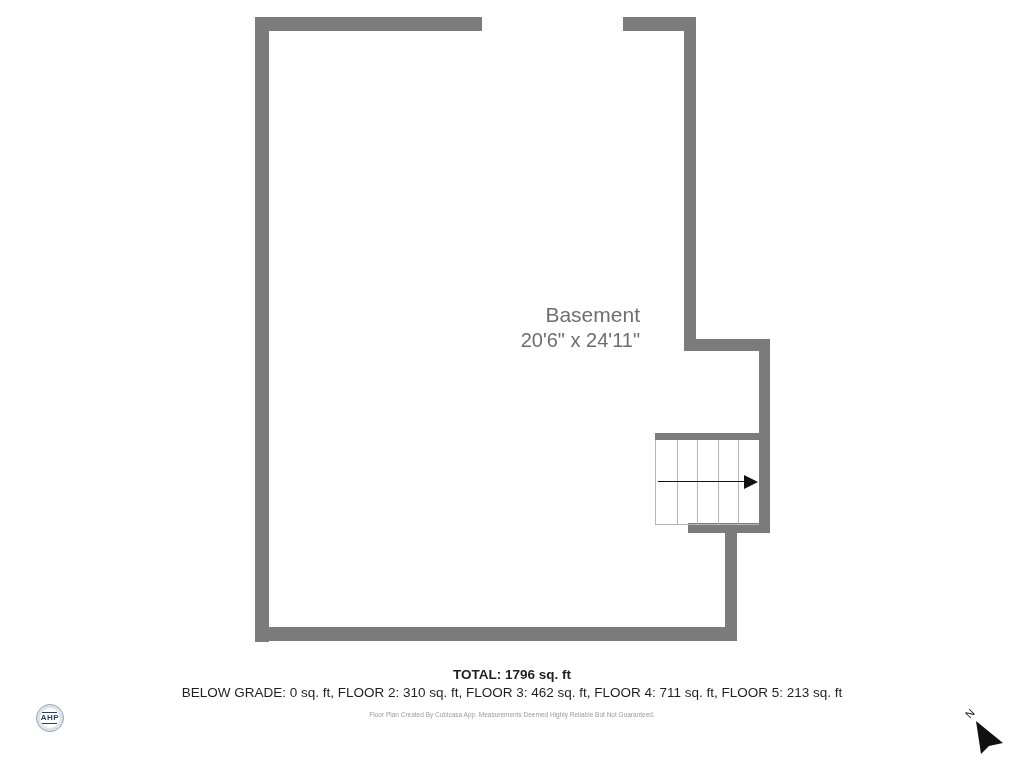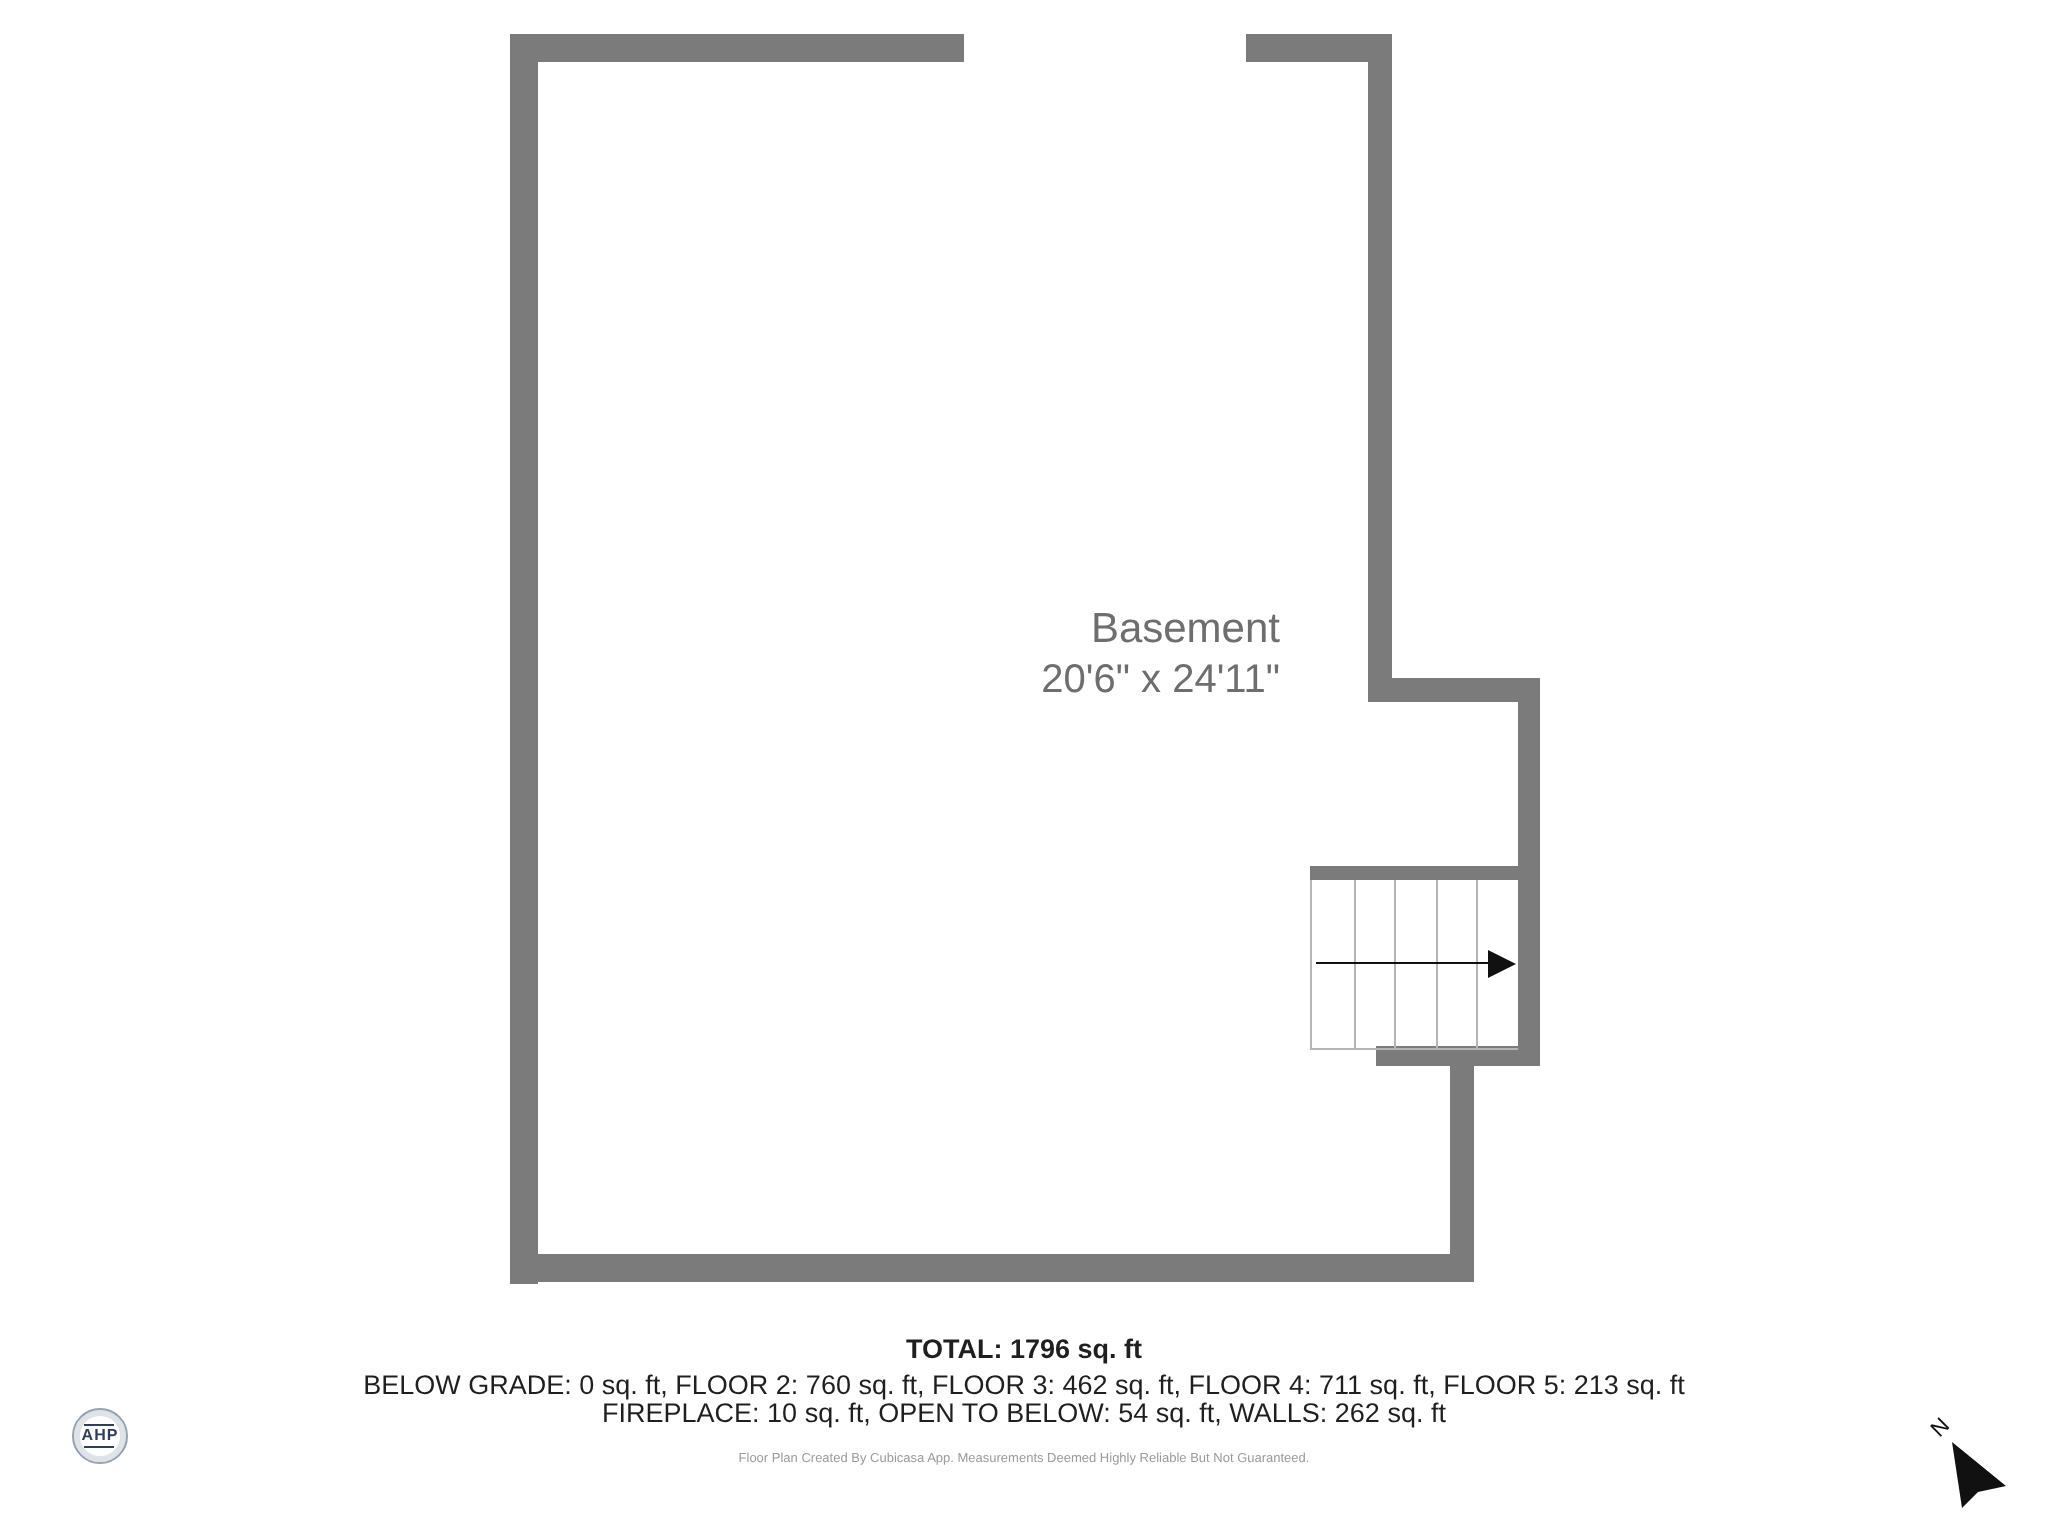--- a/index.html
+++ b/index.html
@@ -76,22 +76,21 @@
     <div class="stair-line" style="left:21px;"></div>
     <div class="stair-line" style="left:41px;"></div>
     <div class="stair-line" style="left:62px;"></div>
     <div class="stair-line" style="left:82px;"></div>
     <div class="stair-arrow-line"></div>
     <div class="stair-arrow-head"></div>
   </div>
 
   <div class="footer">
     <div class="total">TOTAL: 1796 sq. ft</div>
-    <div>BELOW GRADE: 0 sq. ft, FLOOR 2: 760 sq. ft, FLOOR 3: 462 sq. ft, FLOOR 4: 711 sq. ft, FLOOR 5: 213 sq. ft</div>
-    <div>FIREPLACE: 10 sq. ft, OPEN TO BELOW: 54 sq. ft, WALLS: 262 sq. ft</div>
+    <div>BELOW GRADE: 0 sq. ft, FLOOR 2: 310 sq. ft, FLOOR 3: 462 sq. ft, FLOOR 4: 711 sq. ft, FLOOR 5: 213 sq. ft</div>
     <div class="disclaimer">Floor Plan Created By Cubicasa App. Measurements Deemed Highly Reliable But Not Guaranteed.</div>
   </div>
 
   <div class="logo">
     <div class="logo-inner">
       <span class="logo-rule"></span>
       <span class="logo-text">AHP</span>
       <span class="logo-rule"></span>
     </div>
   </div>

